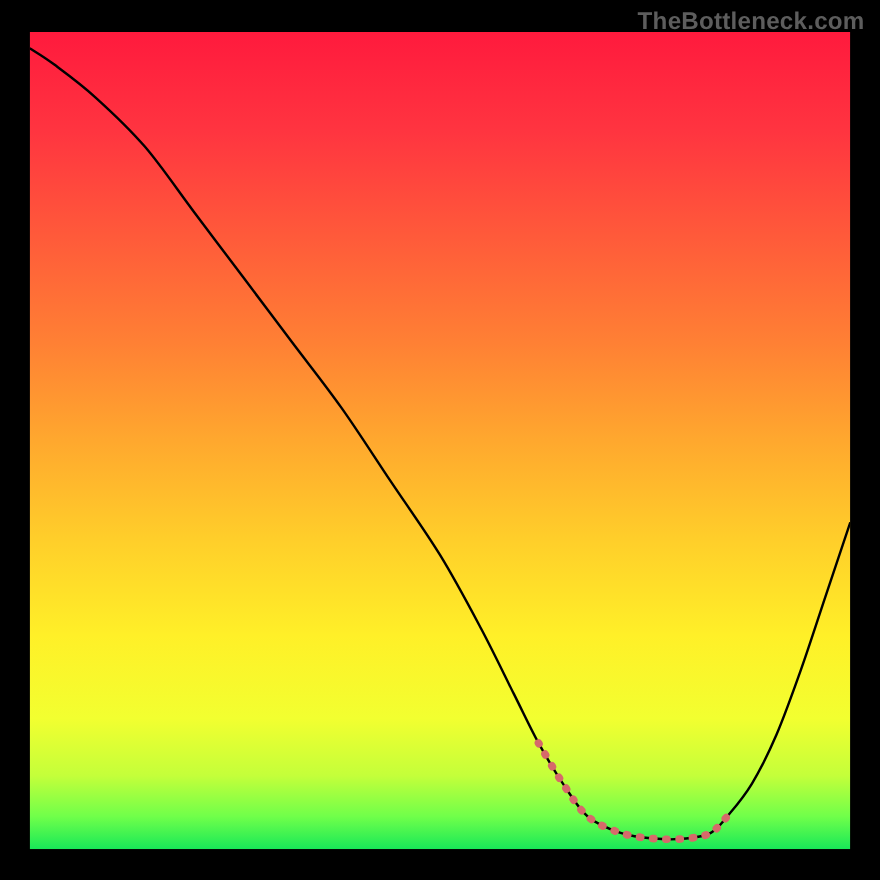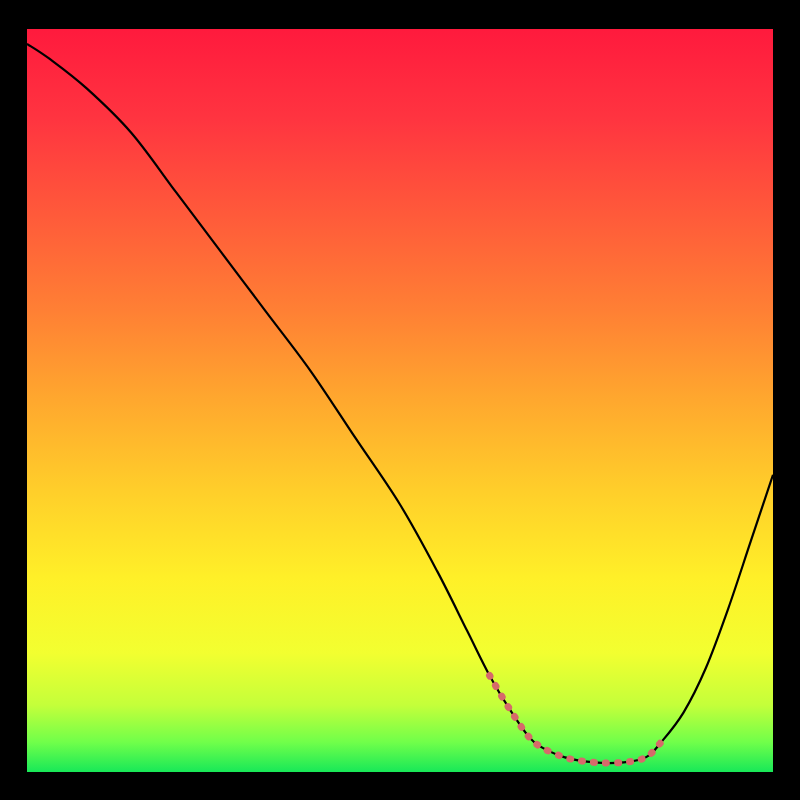--- a/index.html
+++ b/index.html
@@ -20,20 +20,21 @@
     left: 27px;
     top: 29px;
     width: 746px;
     height: 743px;
   }
   svg { display: block; }
 </style>
 </head>
 <body>
 <div class="stage">
+  <div class="watermark">TheBottleneck.com</div>
 
   <div class="plot">
     <svg id="chart-svg" width="746" height="743" viewBox="0 0 746 743" preserveAspectRatio="none">
       <defs>
         <linearGradient id="bg-grad" x1="0" y1="0" x2="0" y2="1">
 
         <stop offset="0%" stop-color="#ff1a3d"></stop>
             <stop offset="12%" stop-color="#ff3440"></stop>
             <stop offset="25%" stop-color="#ff5a3a"></stop>
             <stop offset="38%" stop-color="#ff8034"></stop>

